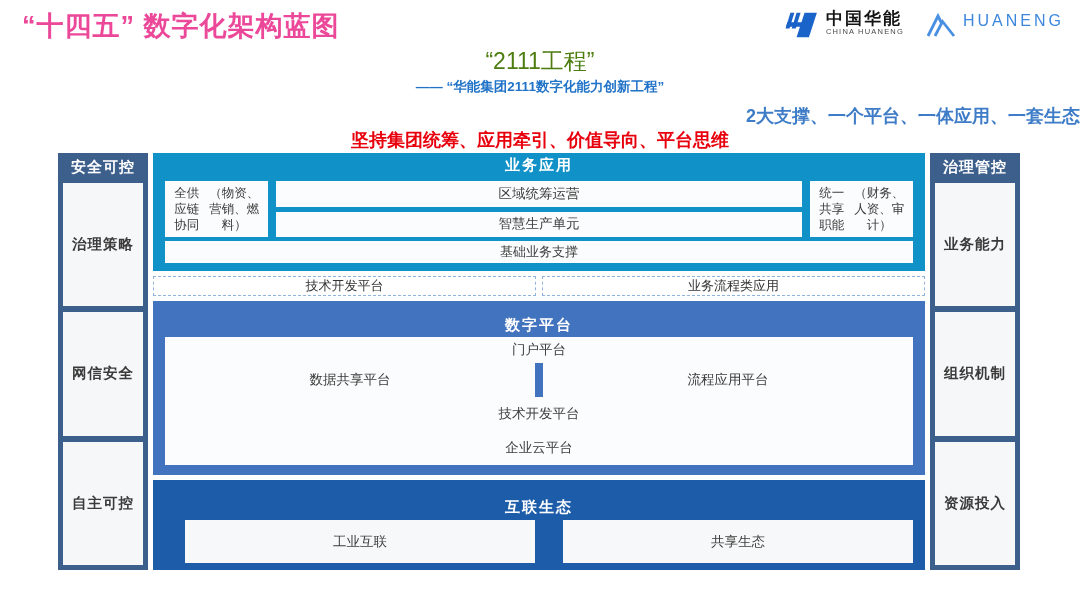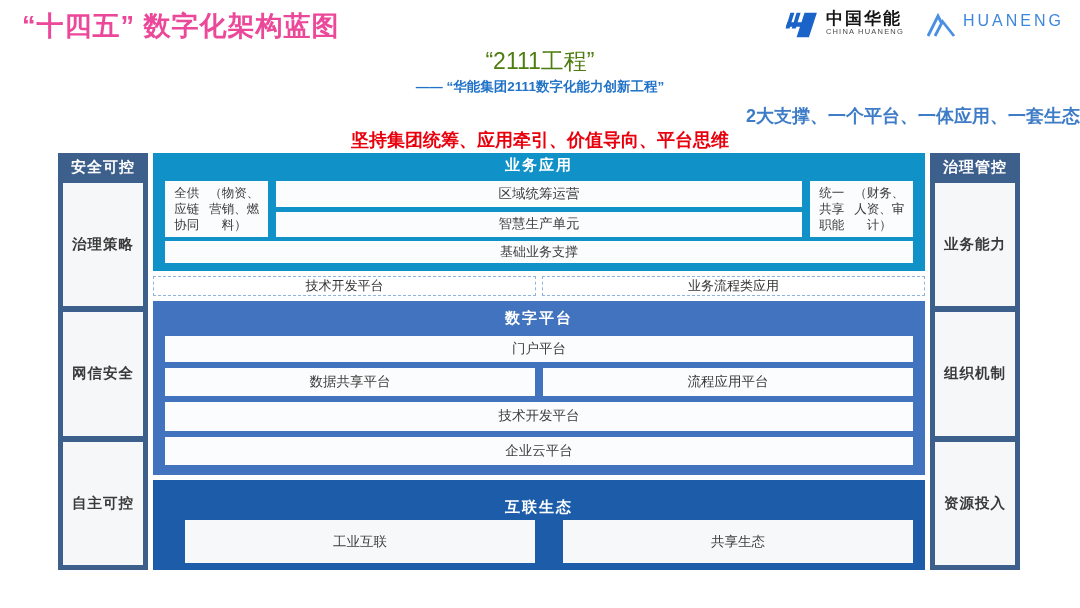--- a/index.html
+++ b/index.html
@@ -69,21 +69,21 @@
   .mid-stack .wbox { flex:1; }
   .teal .bottom-box { flex:none; height:22px; font-size:13px; }
   
   .dashed-row { flex:none; height:20px; display:flex; gap:6px; }
   .dbox {
     flex:1; background:#ffffff; border:1px dashed #8FB3DC;
     display:flex; align-items:center; justify-content:center;
     font-size:13px; color:#333333;
   }
   
-  .platform { background:#4273BE; height:174px; padding:5px 12px 10px; gap:6px; }
+  .platform { background:#4273BE; height:174px; padding:12px 12px 10px; }
   .platform .portal { flex:none; height:26px; }
   .row2 { display:flex; gap:8px; }
   .row2 .wbox { flex:1; }
   .platform .row2 { flex:1; }
   .platform .tech, .platform .cloud { flex:1; }
   
   .eco { background:#1D5CA9; flex:1; padding:17px 12px 7px; gap:3px; }
   .eco .sec-hdr { height:20px; }
   .eco .row2 { flex:1; }
   .eco .wbox { background:#f7f8f9;margin-left:20px; }

